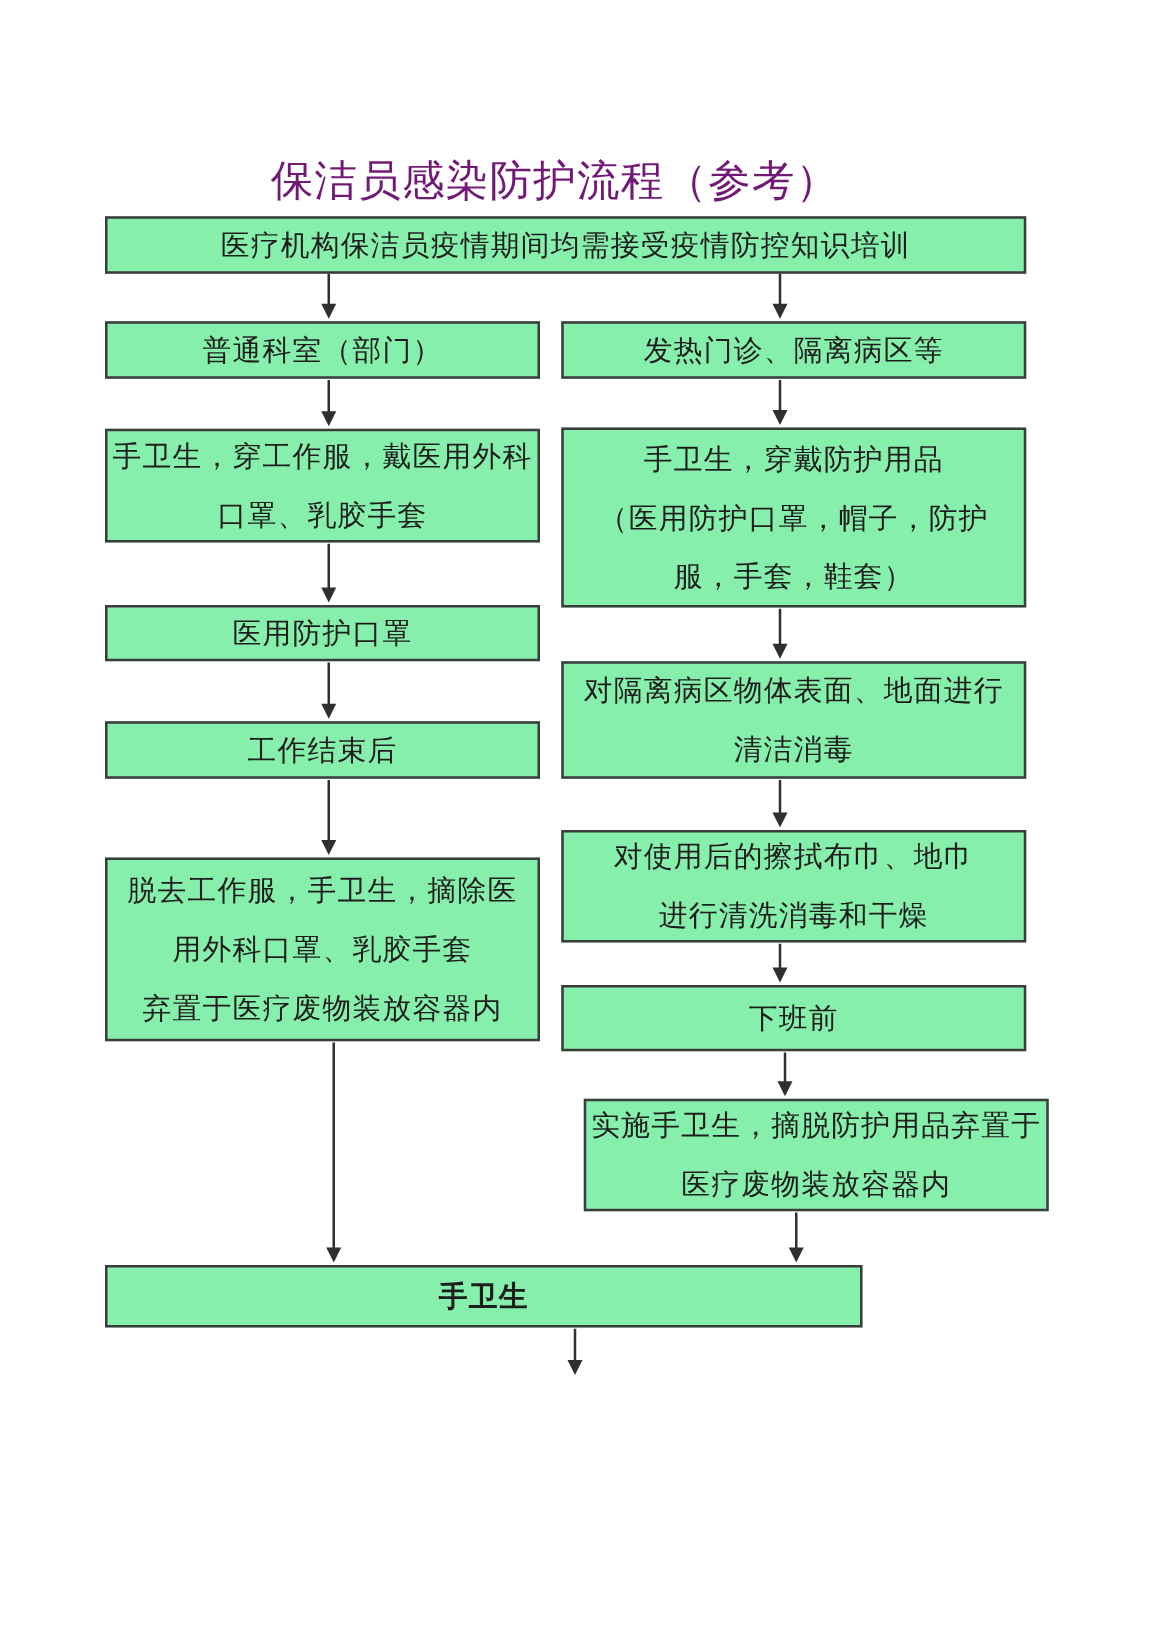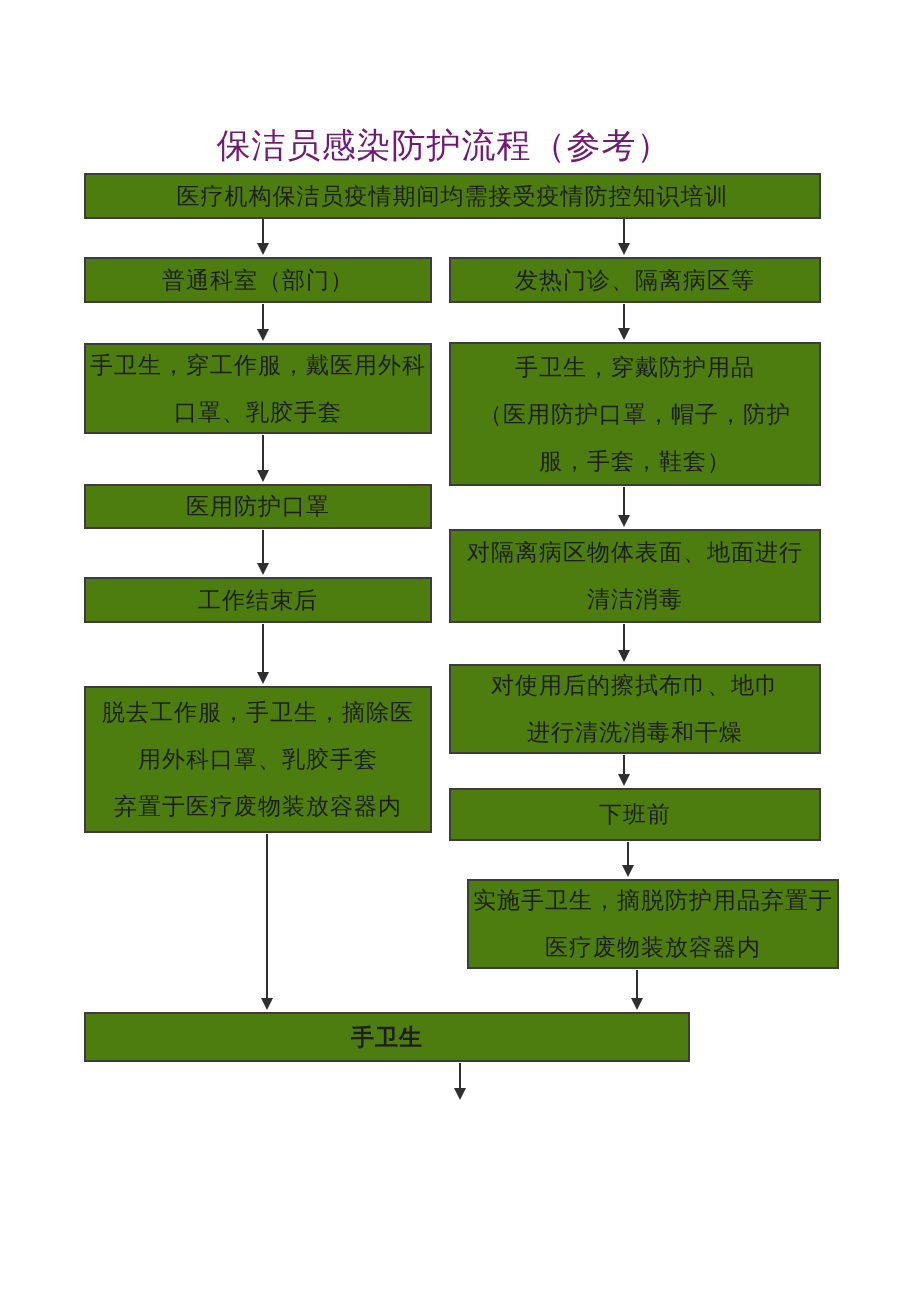--- a/index.html
+++ b/index.html
@@ -27,21 +27,21 @@
     letter-spacing: 1px;
     color: #701a75;
     text-align: center;
     line-height: 56px;
     white-space: nowrap;
   }
   .node {
     position: absolute;
     box-sizing: border-box;
     border: 2px solid #3c3c3c;
-    background: #4d7c0f;
+    background: #86efac;
     color: #1d1d1d;
     display: flex;
     align-items: center;
     justify-content: center;
     text-align: center;
     font-size: 23px;
     letter-spacing: 1px;
     line-height: 47px;
     white-space: pre-line;
   }

